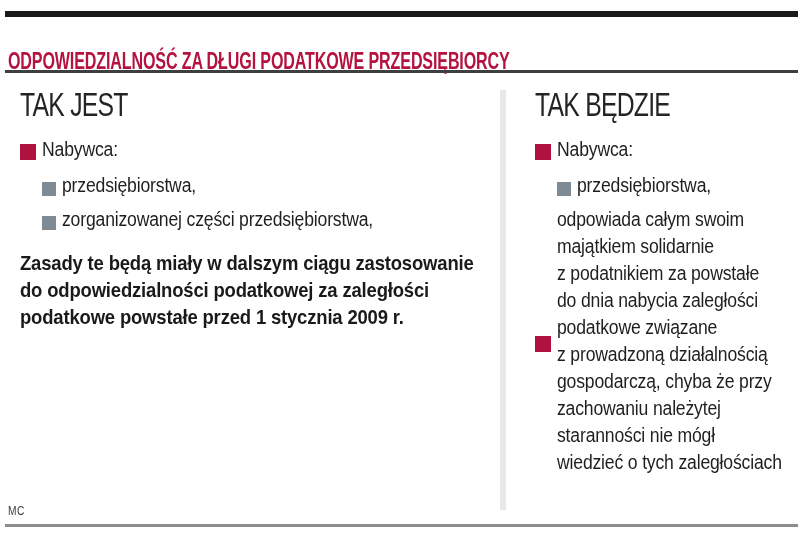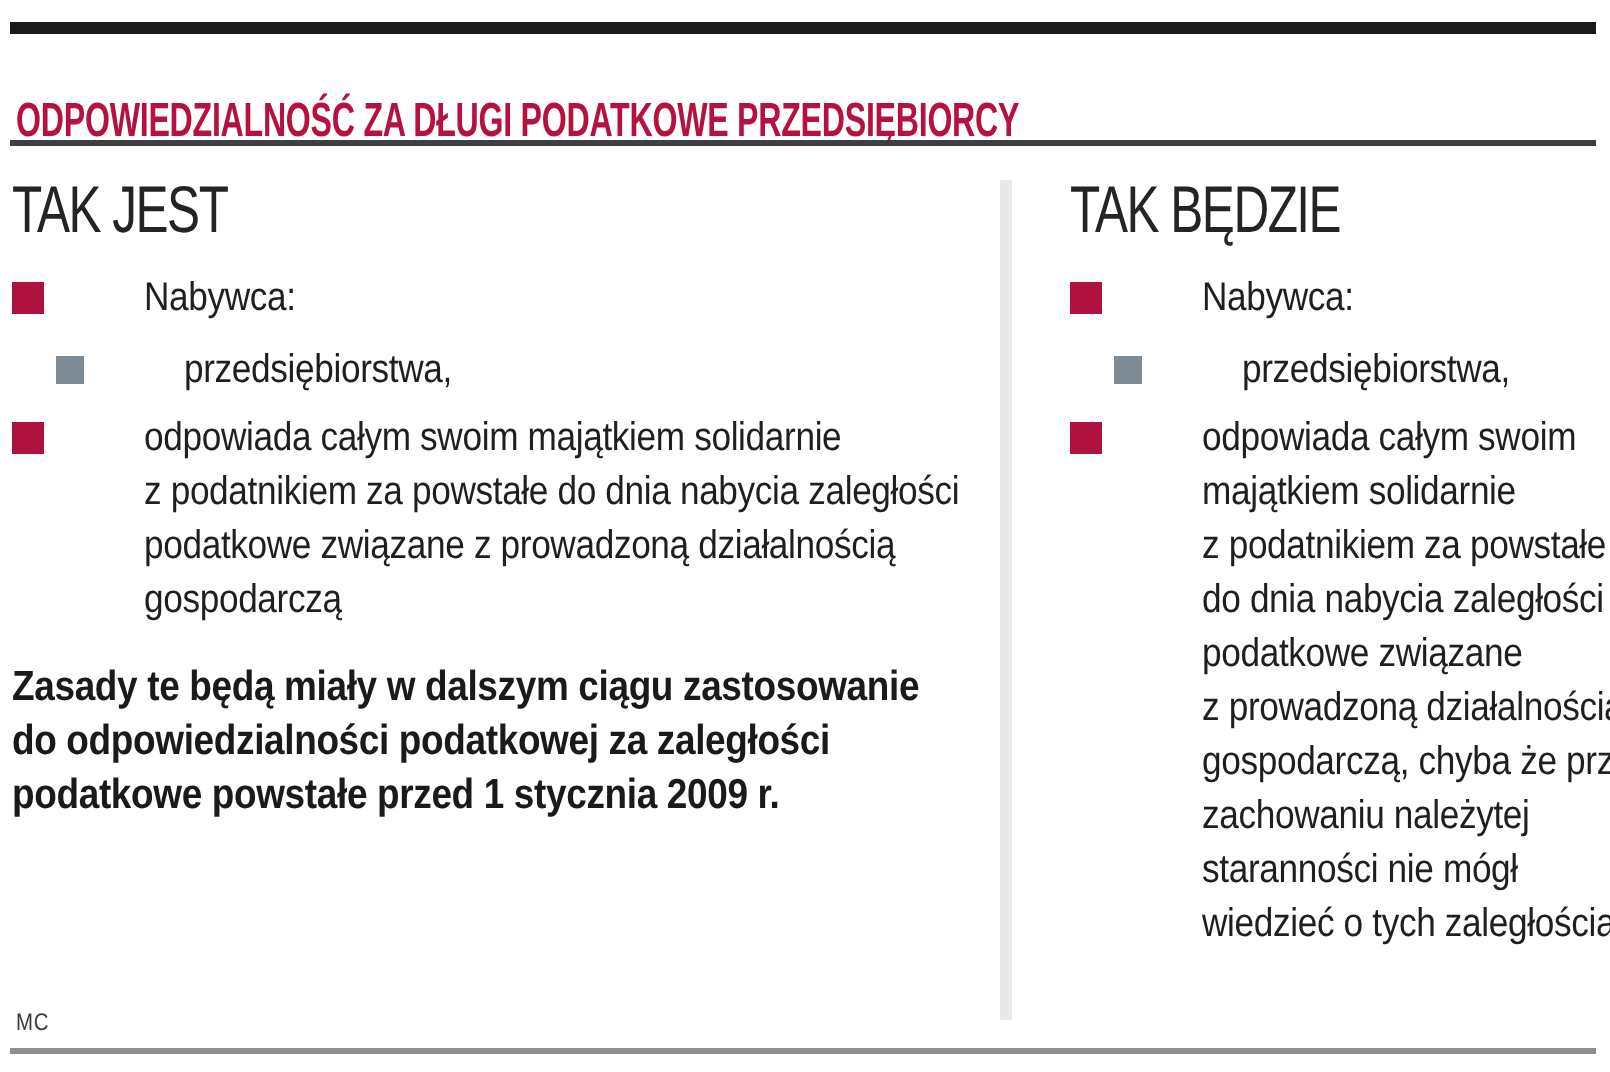--- a/index.html
+++ b/index.html
@@ -19,33 +19,33 @@
   .main-title {
     position: absolute; left: 8px; top: 31px;
     font-size: 24px; font-weight: bold; color: #b5123f;
     white-space: nowrap; letter-spacing: -0.2px;
     transform: scaleX(0.67); transform-origin: 0 0;
   }
   .title-rule {
     position: absolute; left: 5px; right: 7px; top: 70px;
     height: 3px; background: #3f3f3f;
   }
-  .col-left  { position: absolute; left: 6px;  top: 86px; width: 488px; }
+  .col-left  { position: absolute; left: 20px;  top: 86px; width: 488px; }
   .col-right { position: absolute; left: 535px; top: 86px; width: 268px; }
   .v-divider {
     position: absolute; left: 500px; top: 90px;
     width: 6px; height: 420px; background: #e8e8e8;
   }
   .col-heading {
     margin: 0 0 12px 0;
     font-size: 33px; font-weight: normal; color: #242424;
     letter-spacing: -1px; white-space: nowrap;
     transform: scaleX(0.75); transform-origin: 0 0;
   }
-  .item { display: flex; align-items: flex-start; margin-bottom: 9px; gap: 44px; }
+  .item { display: flex; align-items: center; margin-bottom: 9px; }
   .item.sub { padding-left: 22px; margin-bottom: 7px; }
   .bullet { flex: 0 0 auto; }
   .bullet.red  { width: 16px; height: 16px; margin-top: 5px; background: #b01240; }
   .bullet.gray { width: 14px; height: 14px; margin-top: 6px; background: #7e8a94; }
   .item-text {
     margin-left: 6px;
     font-size: 20px; line-height: 27px; letter-spacing: -0.2px;
     white-space: pre;
     transform: scaleX(0.88); transform-origin: 0 0;
   }
@@ -83,29 +83,26 @@
   <div class="item">
     <span class="bullet red"></span>
     <div class="item-text">Nabywca:</div>
   </div>
 
   <div class="item sub">
     <span class="bullet gray"></span>
     <div class="item-text">przedsiębiorstwa,</div>
   </div>
 
+  <div class="item sub">
+    <span class="bullet gray"></span>
+    <div class="item-text">zorganizowanej części przedsiębiorstwa,</div>
+  </div>
 
 
-  <div class="item">
-    <span class="bullet red"></span>
-    <div class="item-text">odpowiada całym swoim majątkiem solidarnie
-z podatnikiem za powstałe do dnia nabycia zaległości
-podatkowe związane z prowadzoną działalnością
-gospodarczą</div>
-  </div>
 
   <div class="footnote">Zasady te będą miały w dalszym ciągu zastosowanie
 do odpowiedzialności podatkowej za zaległości
 podatkowe powstałe przed 1 stycznia 2009 r.</div>
 </section>
 
 <section class="col-right">
   <h2 class="col-heading">TAK BĘDZIE</h2>
 
   <div class="item">

